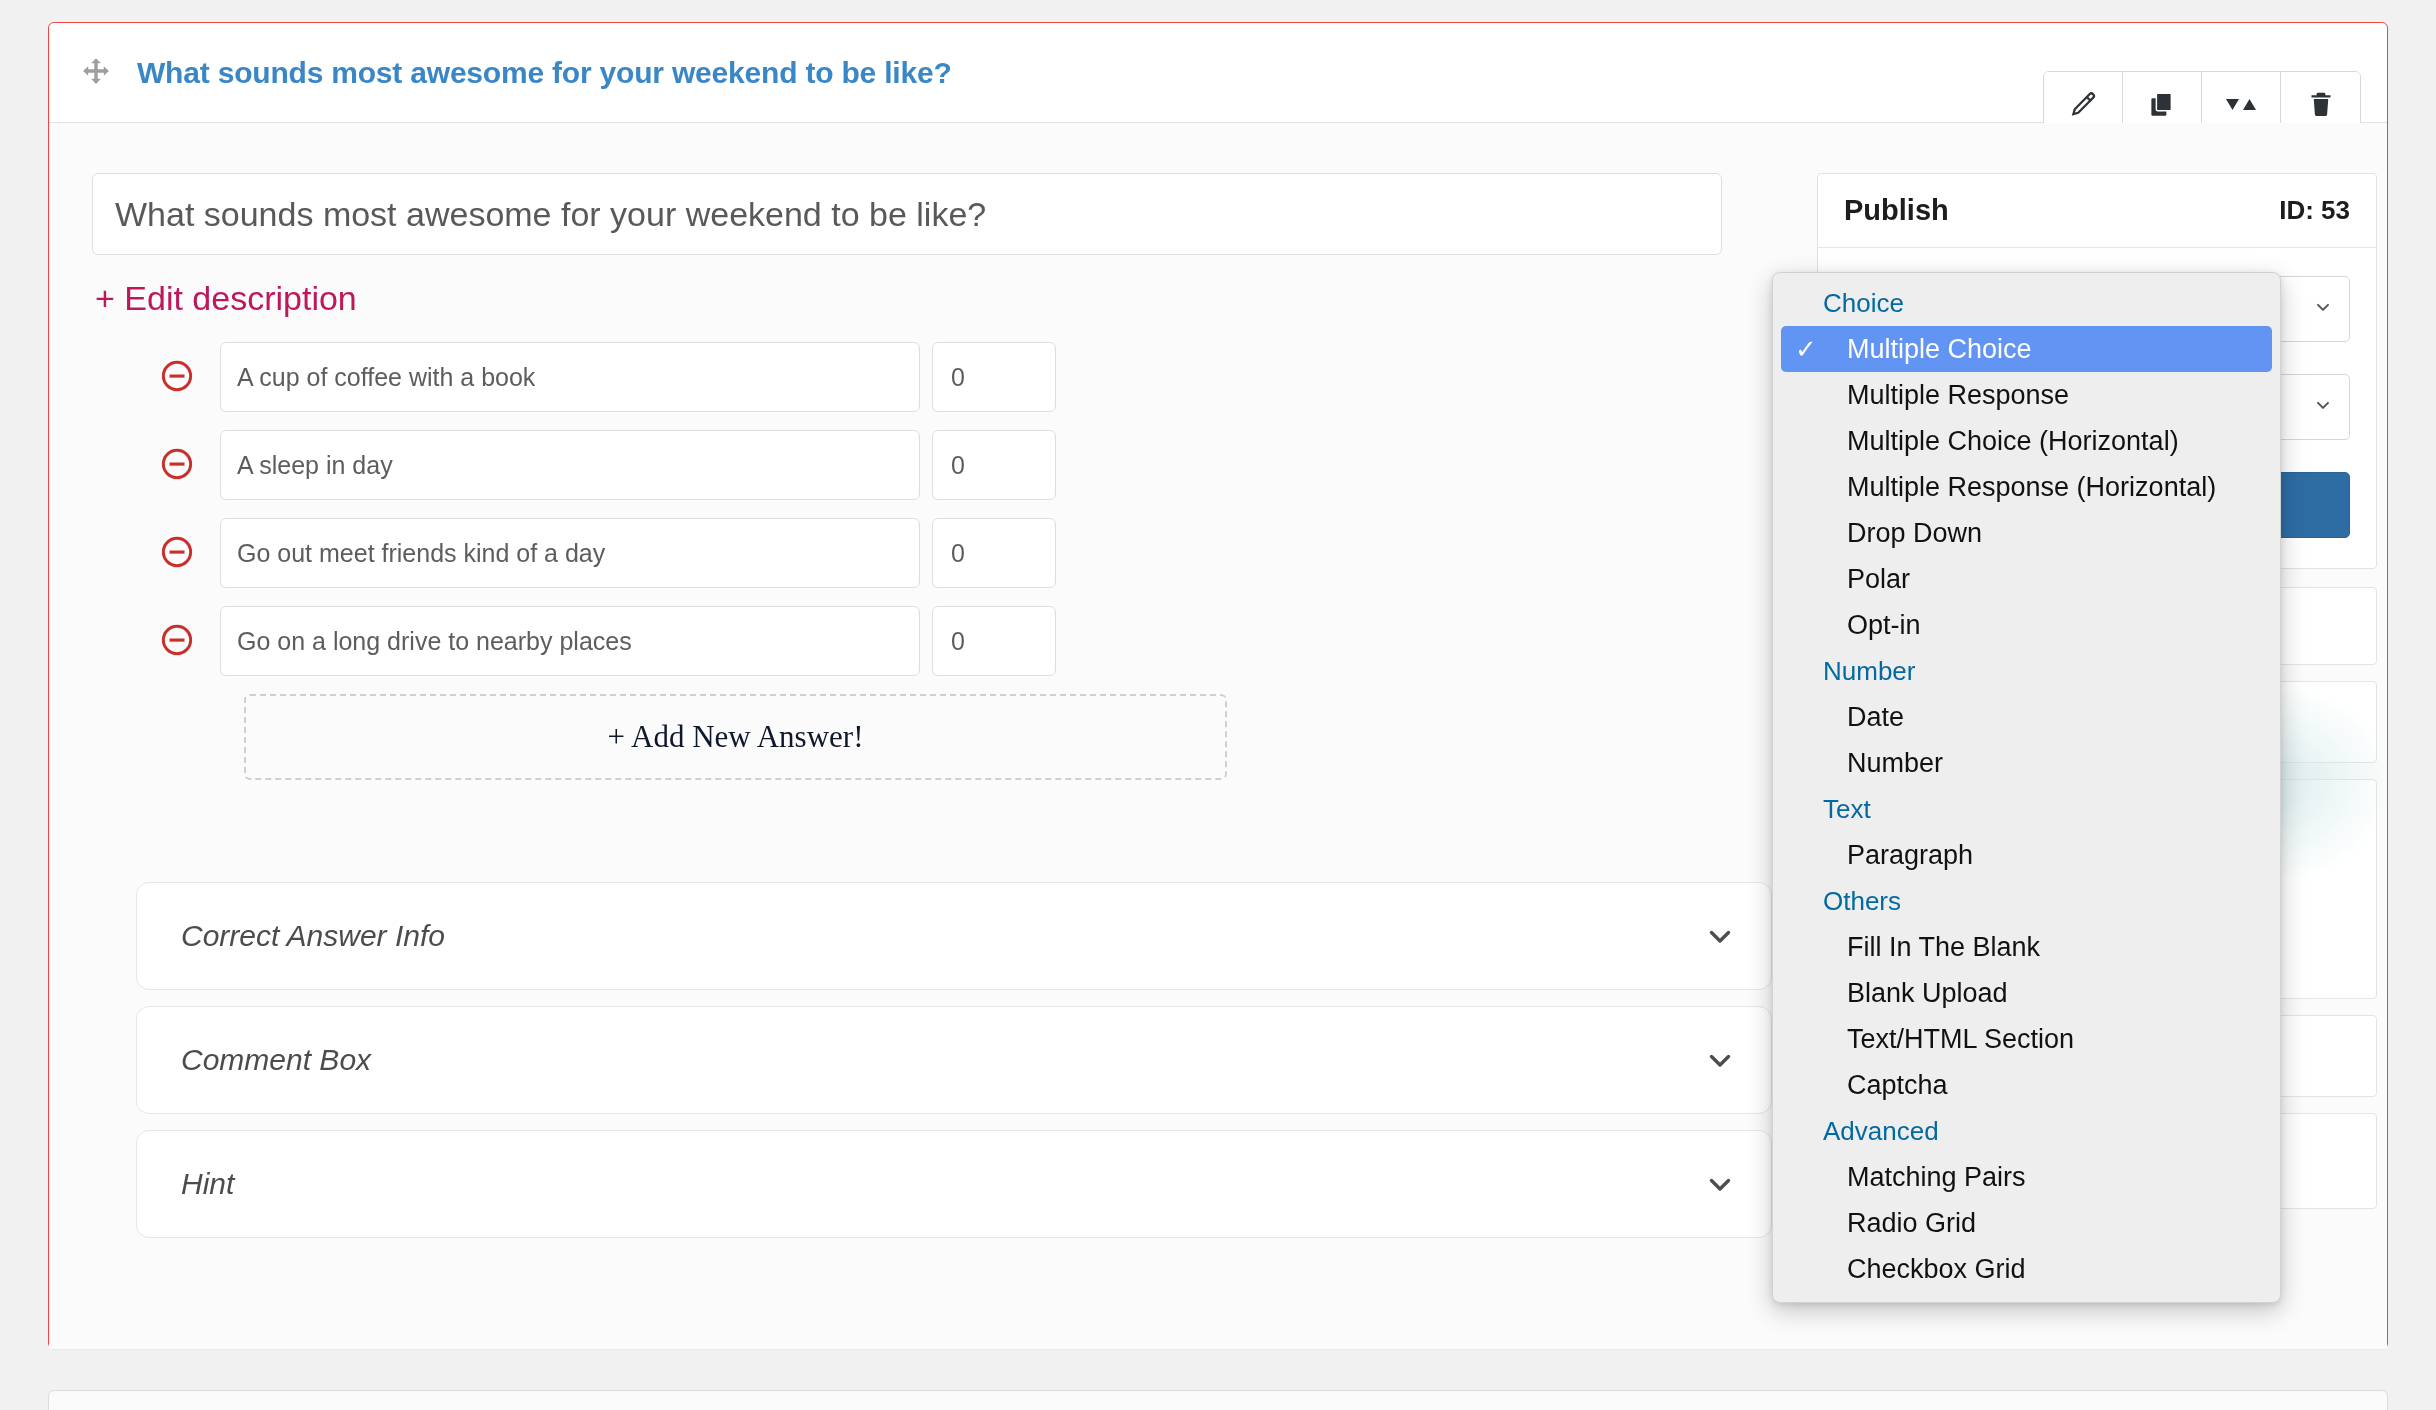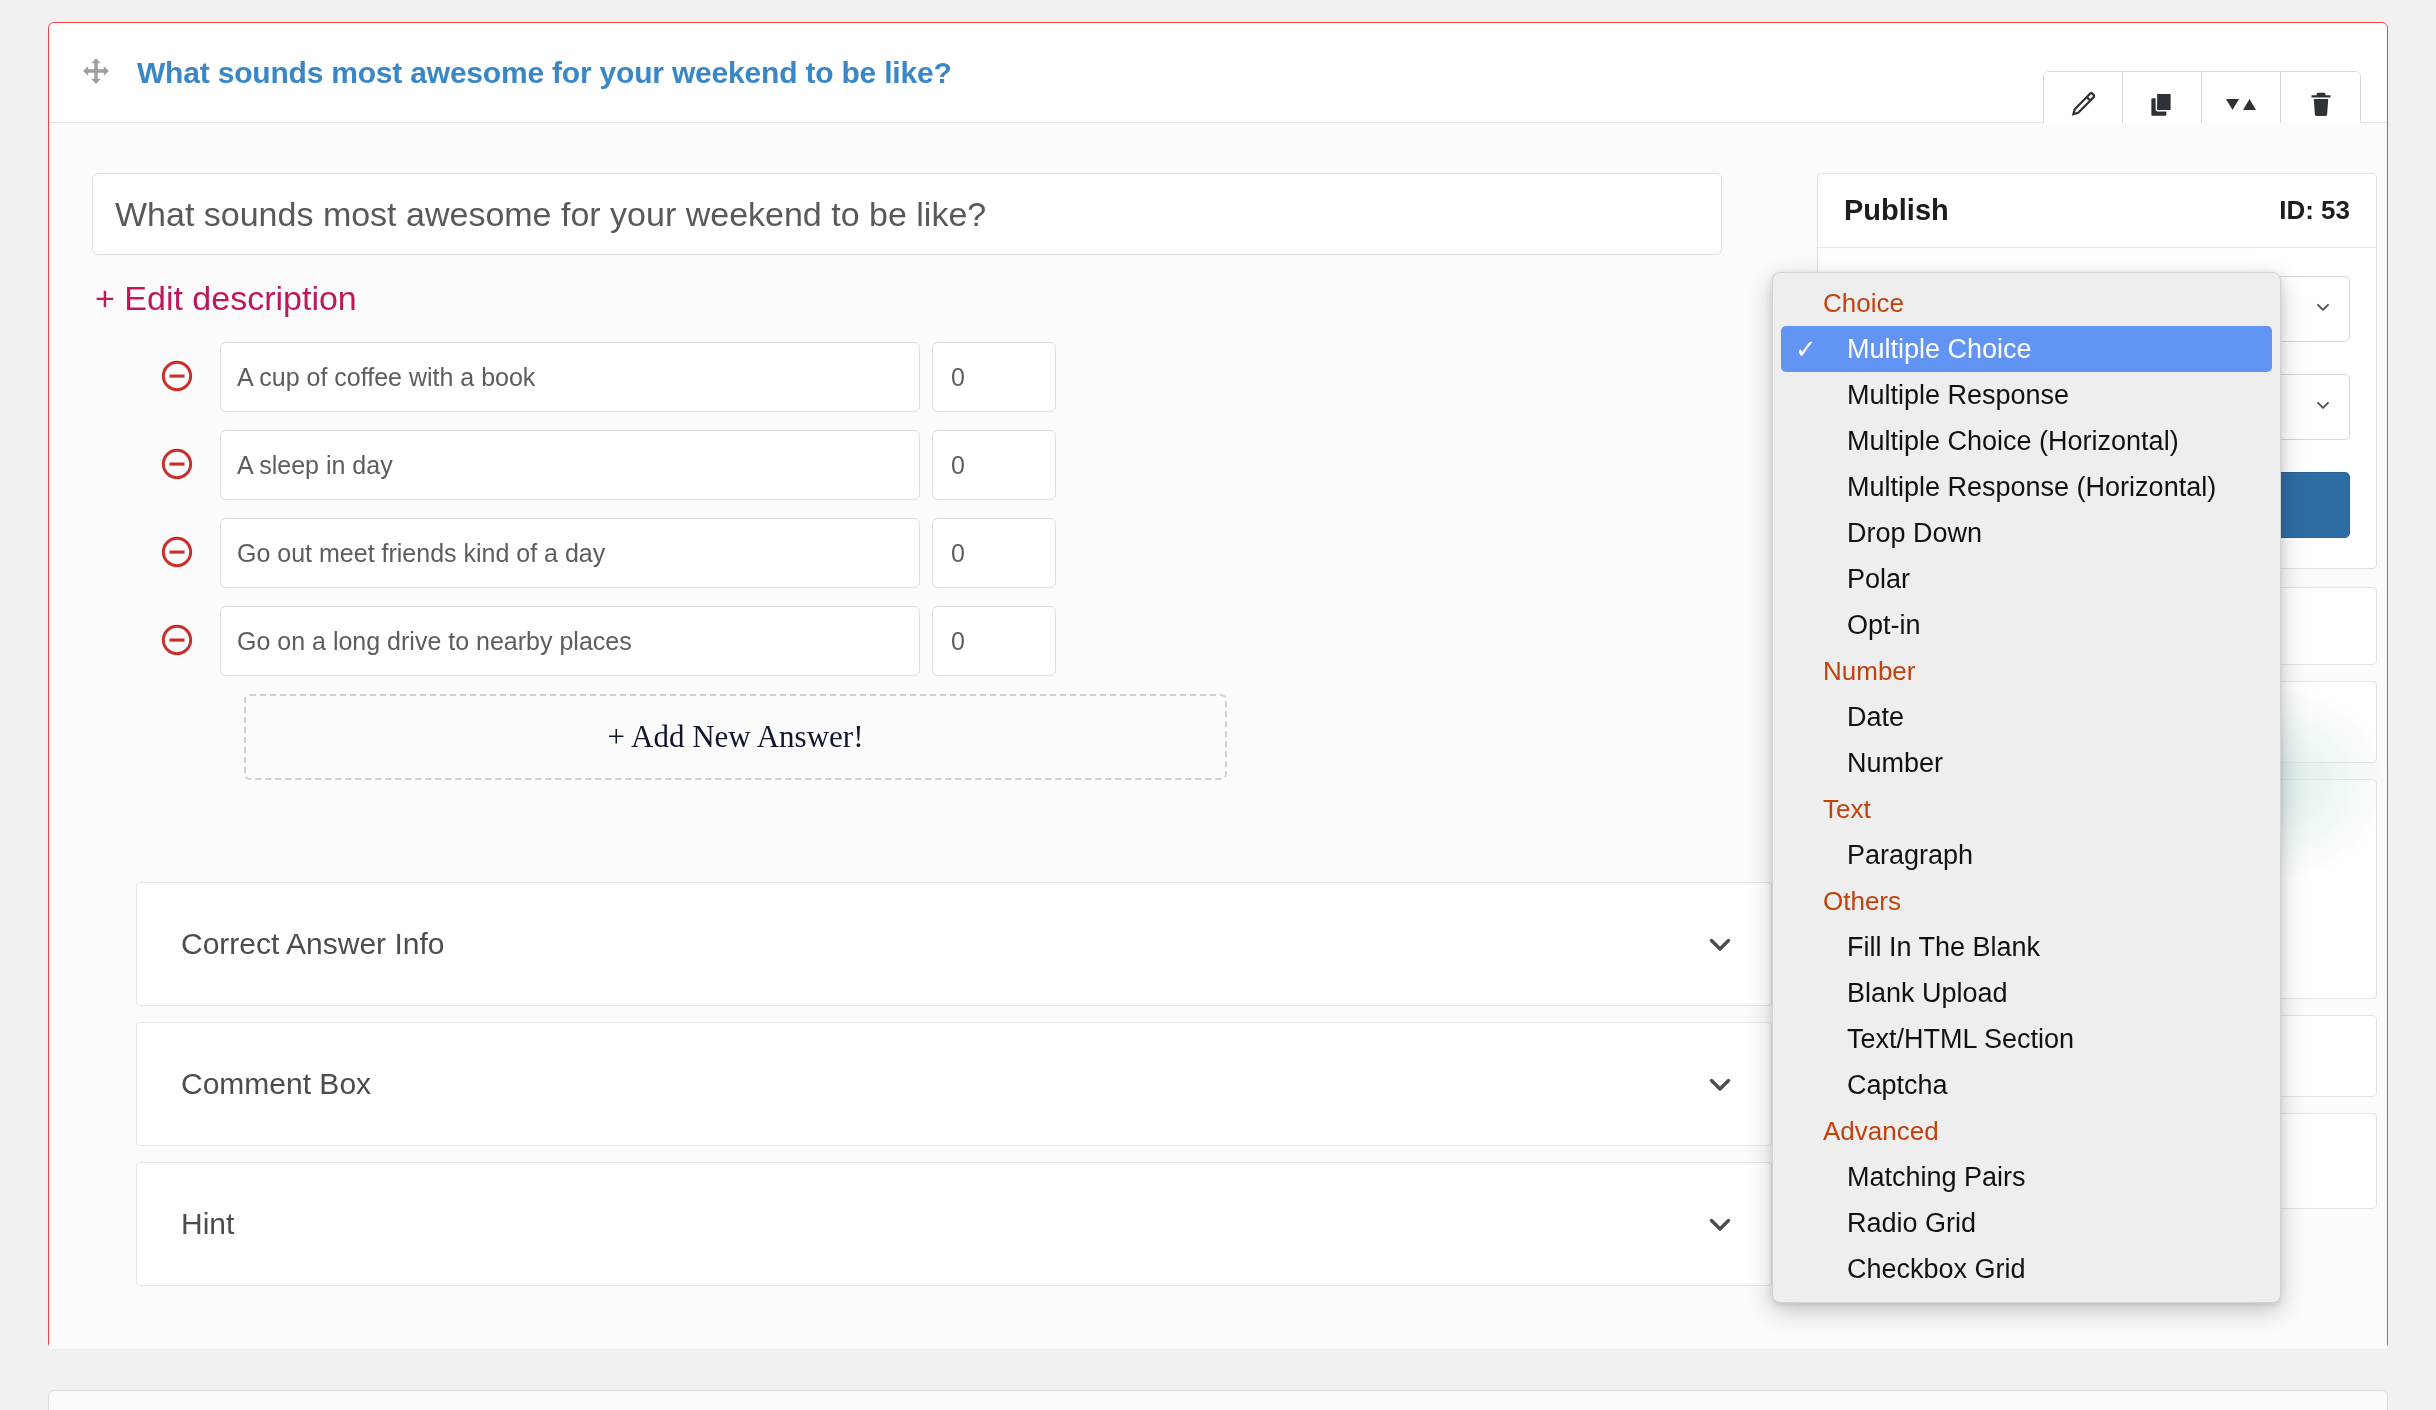--- a/index.html
+++ b/index.html
@@ -188,29 +188,30 @@
     margin-top: 8px;
   }
 
   
   .accordions {
     margin-top: 102px;
     margin-left: 44px;
     width: 1636px;
   }
   .acc-item {
-    height: 124px;
+    height: 108px;
     background: #fff;
     border: 1px solid #e6e6e6;
-    border-radius: 4px;
+    border-radius: 13px;
     margin-bottom: 16px;
     display: flex;
     align-items: center;
     padding: 0 34px 0 44px;
     cursor: pointer;
+    font-style: italic;
   }
   .acc-label {
     font-size: 30px;
     color: #4c4c4c;
     flex: 1 1 auto;
   }
   .acc-chevron { flex: 0 0 auto; display: flex; }
 
   
   .side-col {
@@ -285,21 +286,21 @@
     background: #eeeeee;
     border: 1px solid #d2d2d2;
     border-radius: 8px;
     box-shadow: 0 8px 26px rgba(0,0,0,0.22), 0 2px 6px rgba(0,0,0,0.10);
     padding: 7px 0 10px;
     z-index: 50;
   }
 
   .dd-group {
     font-size: 26px;
-    color: #c2410c;
+    color: #0369a1;
     padding: 6px 8px 6px 50px;
     line-height: 34px;
   }
 
   .dd-item {
     font-size: 27px;
     color: #111111;
     height: 46px;
     display: flex;
     align-items: center;

